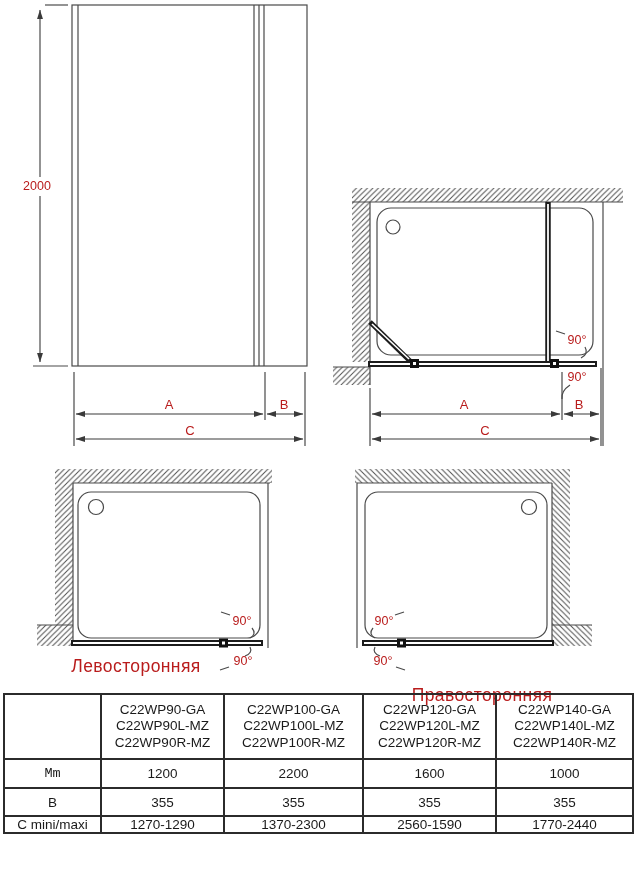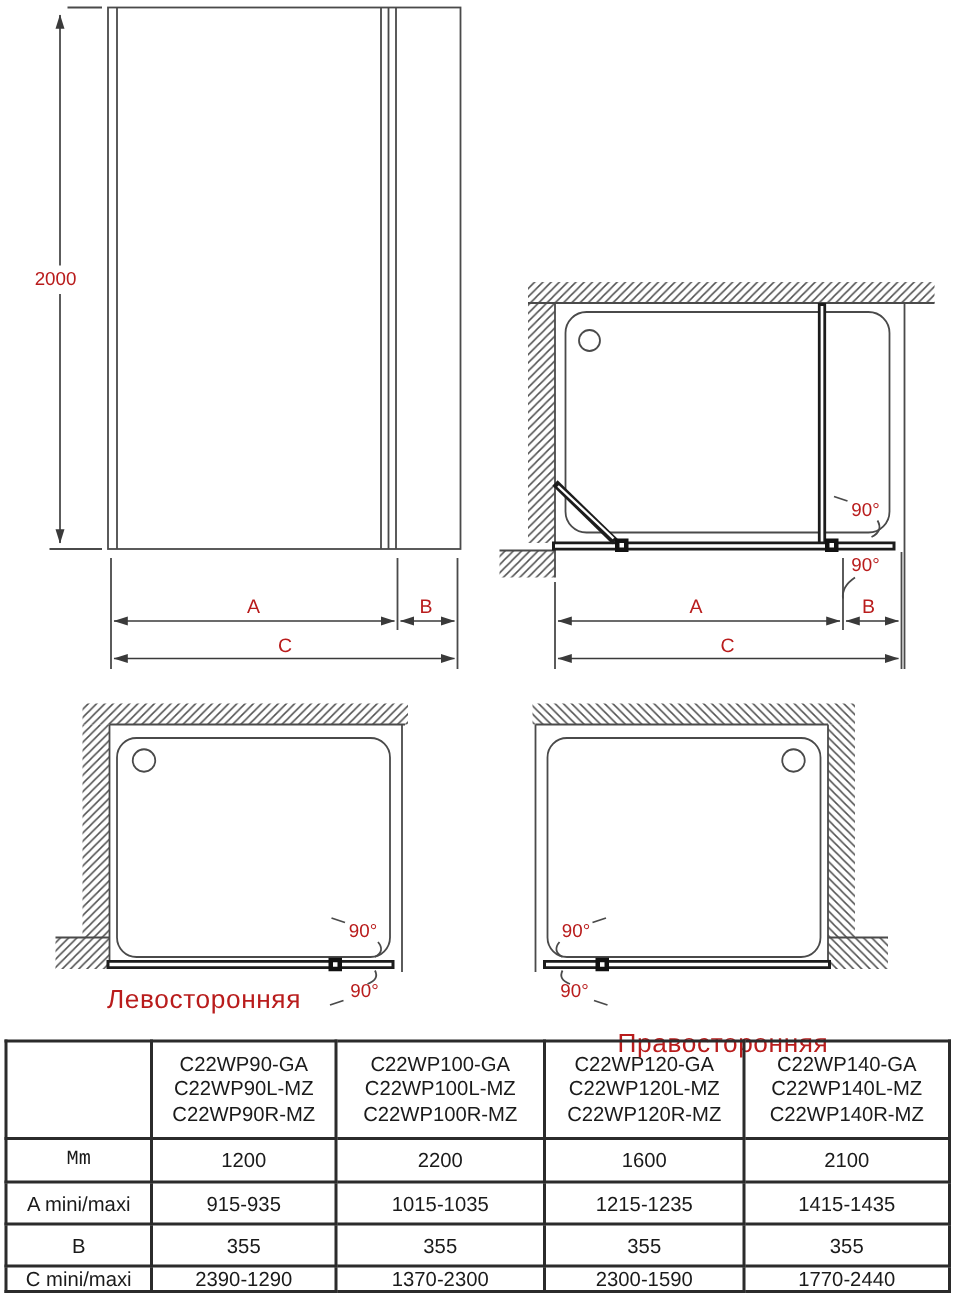--- a/index.html
+++ b/index.html
@@ -200,39 +200,32 @@
 C22WP120R-MZ</th>
       <th class="prod">C22WP140-GA
 C22WP140L-MZ
 C22WP140R-MZ</th>
     </tr>
     <tr style="height:29px">
       <td class="rowlab center">Mm</td>
       <td>1200</td>
       <td>2200</td>
       <td>1600</td>
-      <td>2100</td>
-    </tr>
-    <tr style="height:28px">
-      <td class="rowlab">A mini/maxi</td>
-      <td>915-935</td>
-      <td>1015-1035</td>
-      <td>1215-1235</td>
-      <td>1415-1435</td>
+      <td>1000</td>
     </tr>
     <tr style="height:28px">
       <td class="rowlab">B</td>
       <td>355</td>
       <td>355</td>
       <td>355</td>
       <td>355</td>
     </tr>
     <tr style="height:16px">
       <td class="rowlab">C mini/maxi</td>
-      <td>2390-1290</td>
+      <td>1270-1290</td>
       <td>1370-2300</td>
-      <td>2300-1590</td>
+      <td>2560-1590</td>
       <td>1770-2440</td>
     </tr>
   </tbody>
     </table>
 
 </div>
 
 </body></html>

